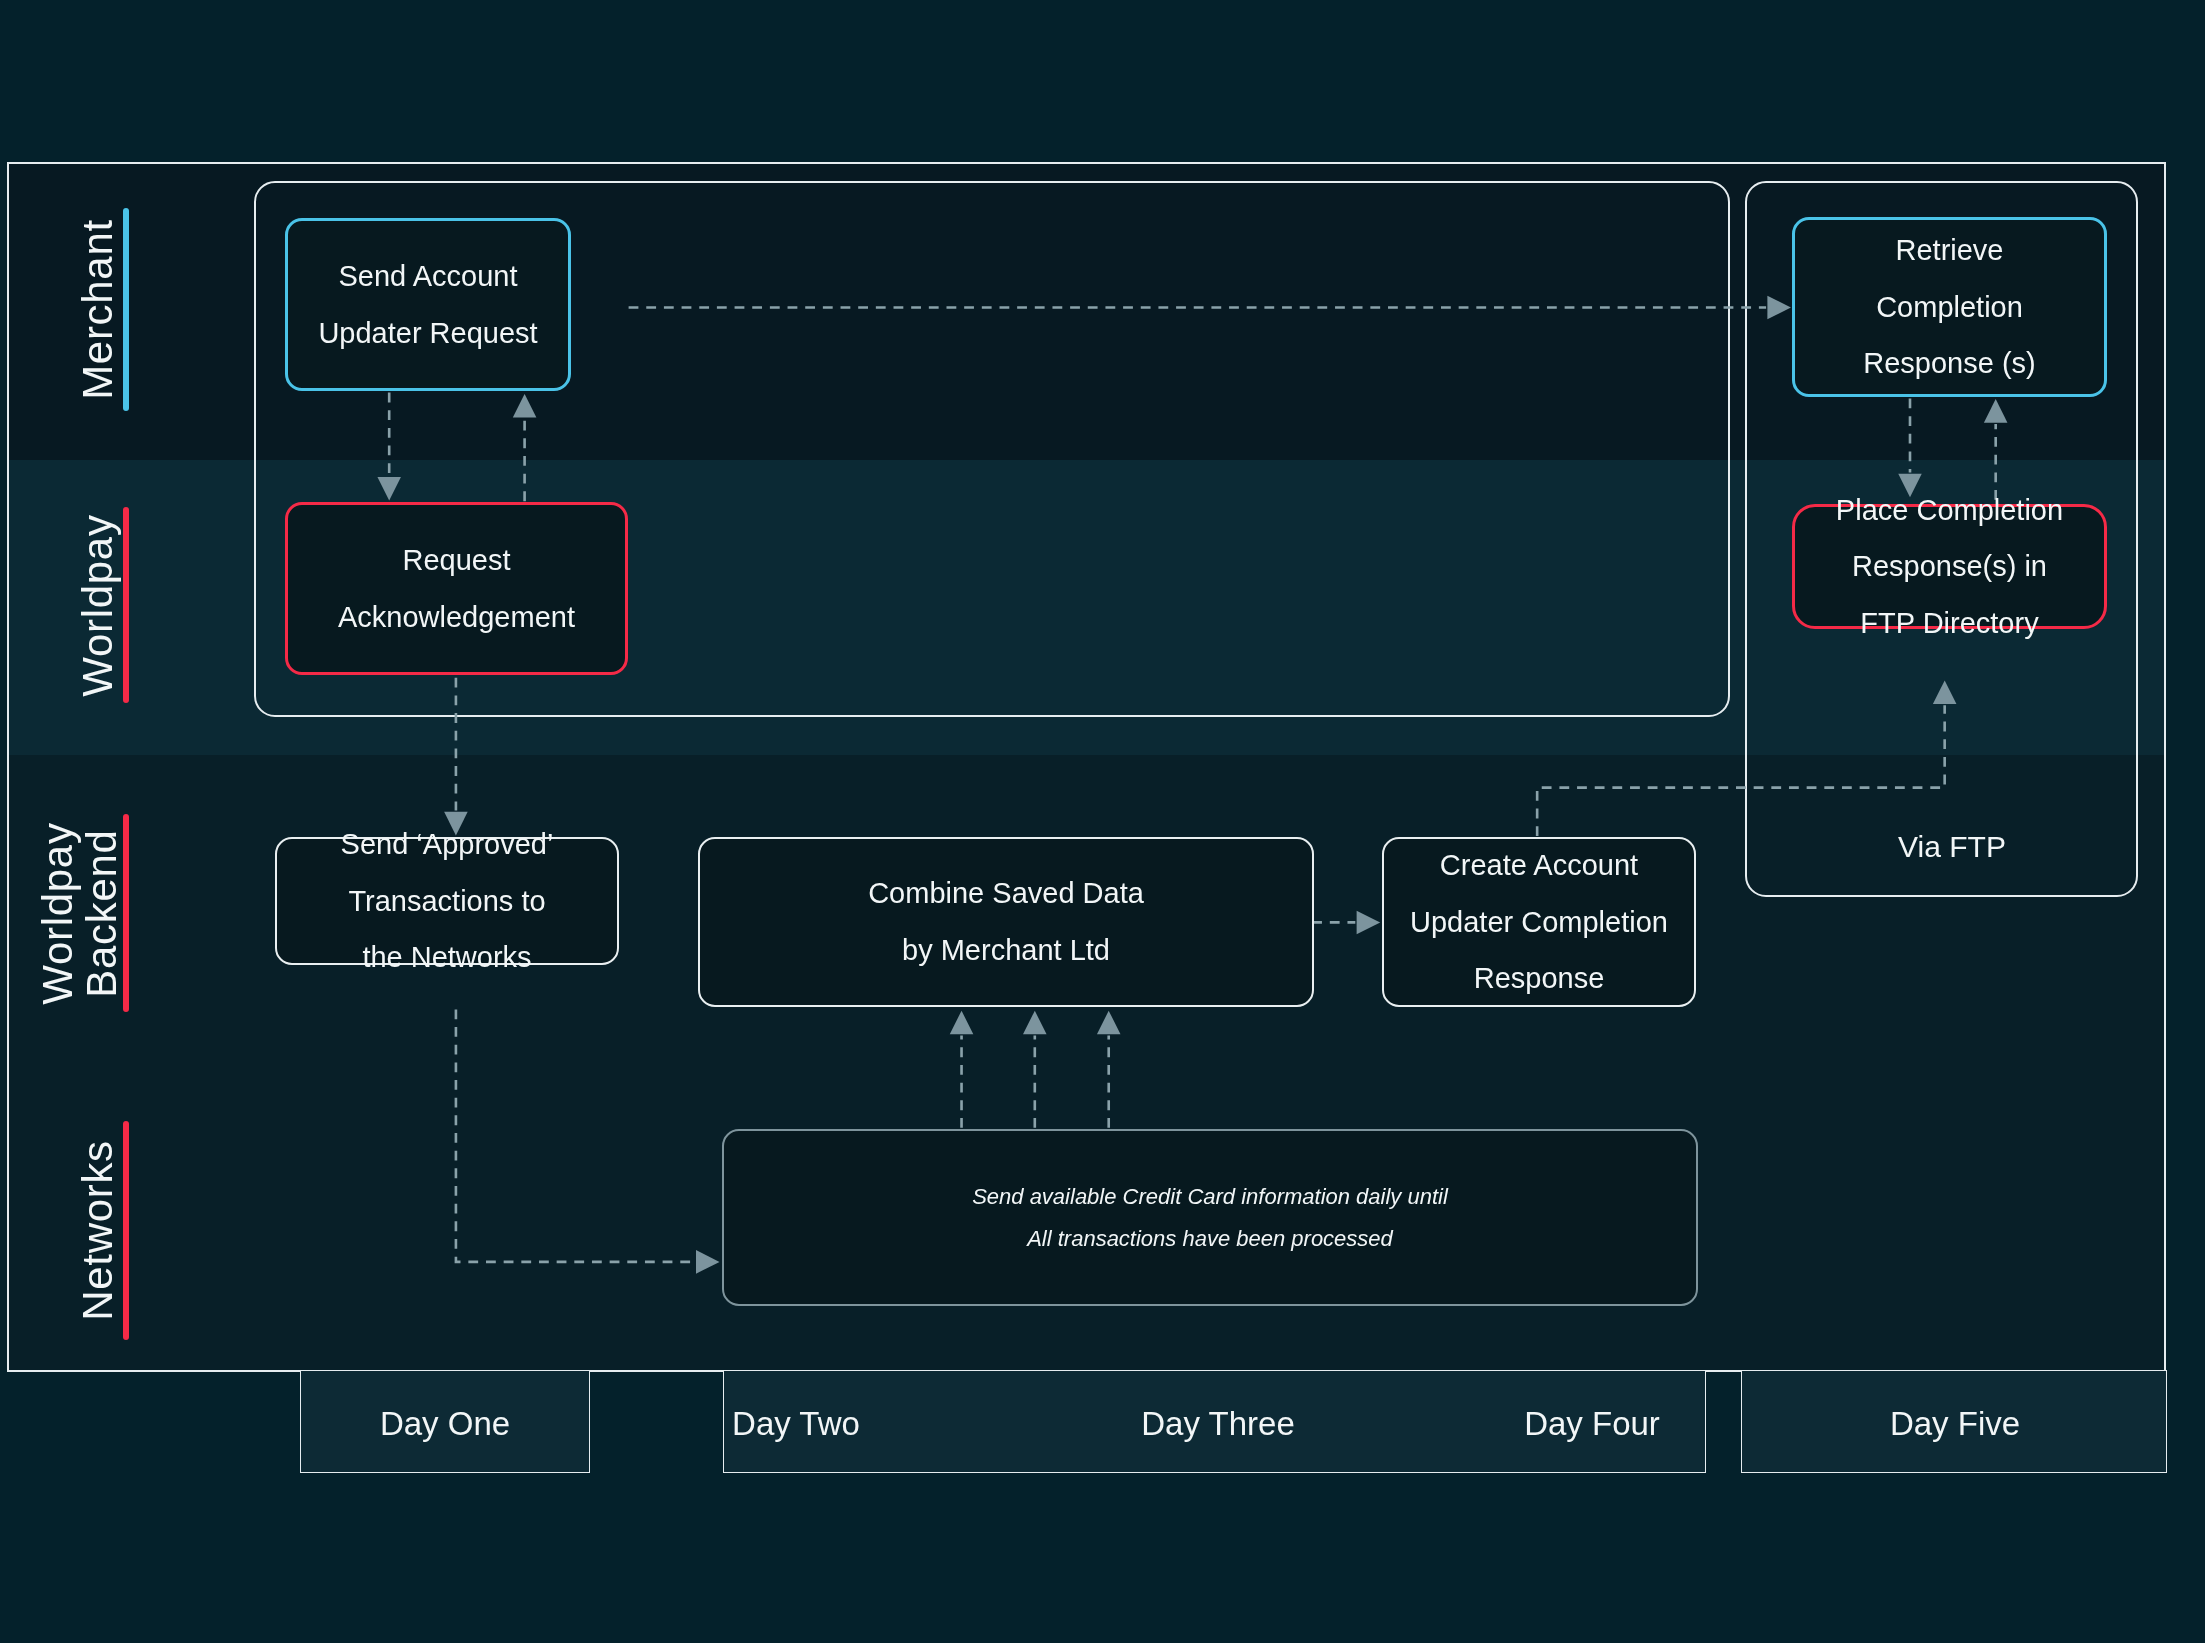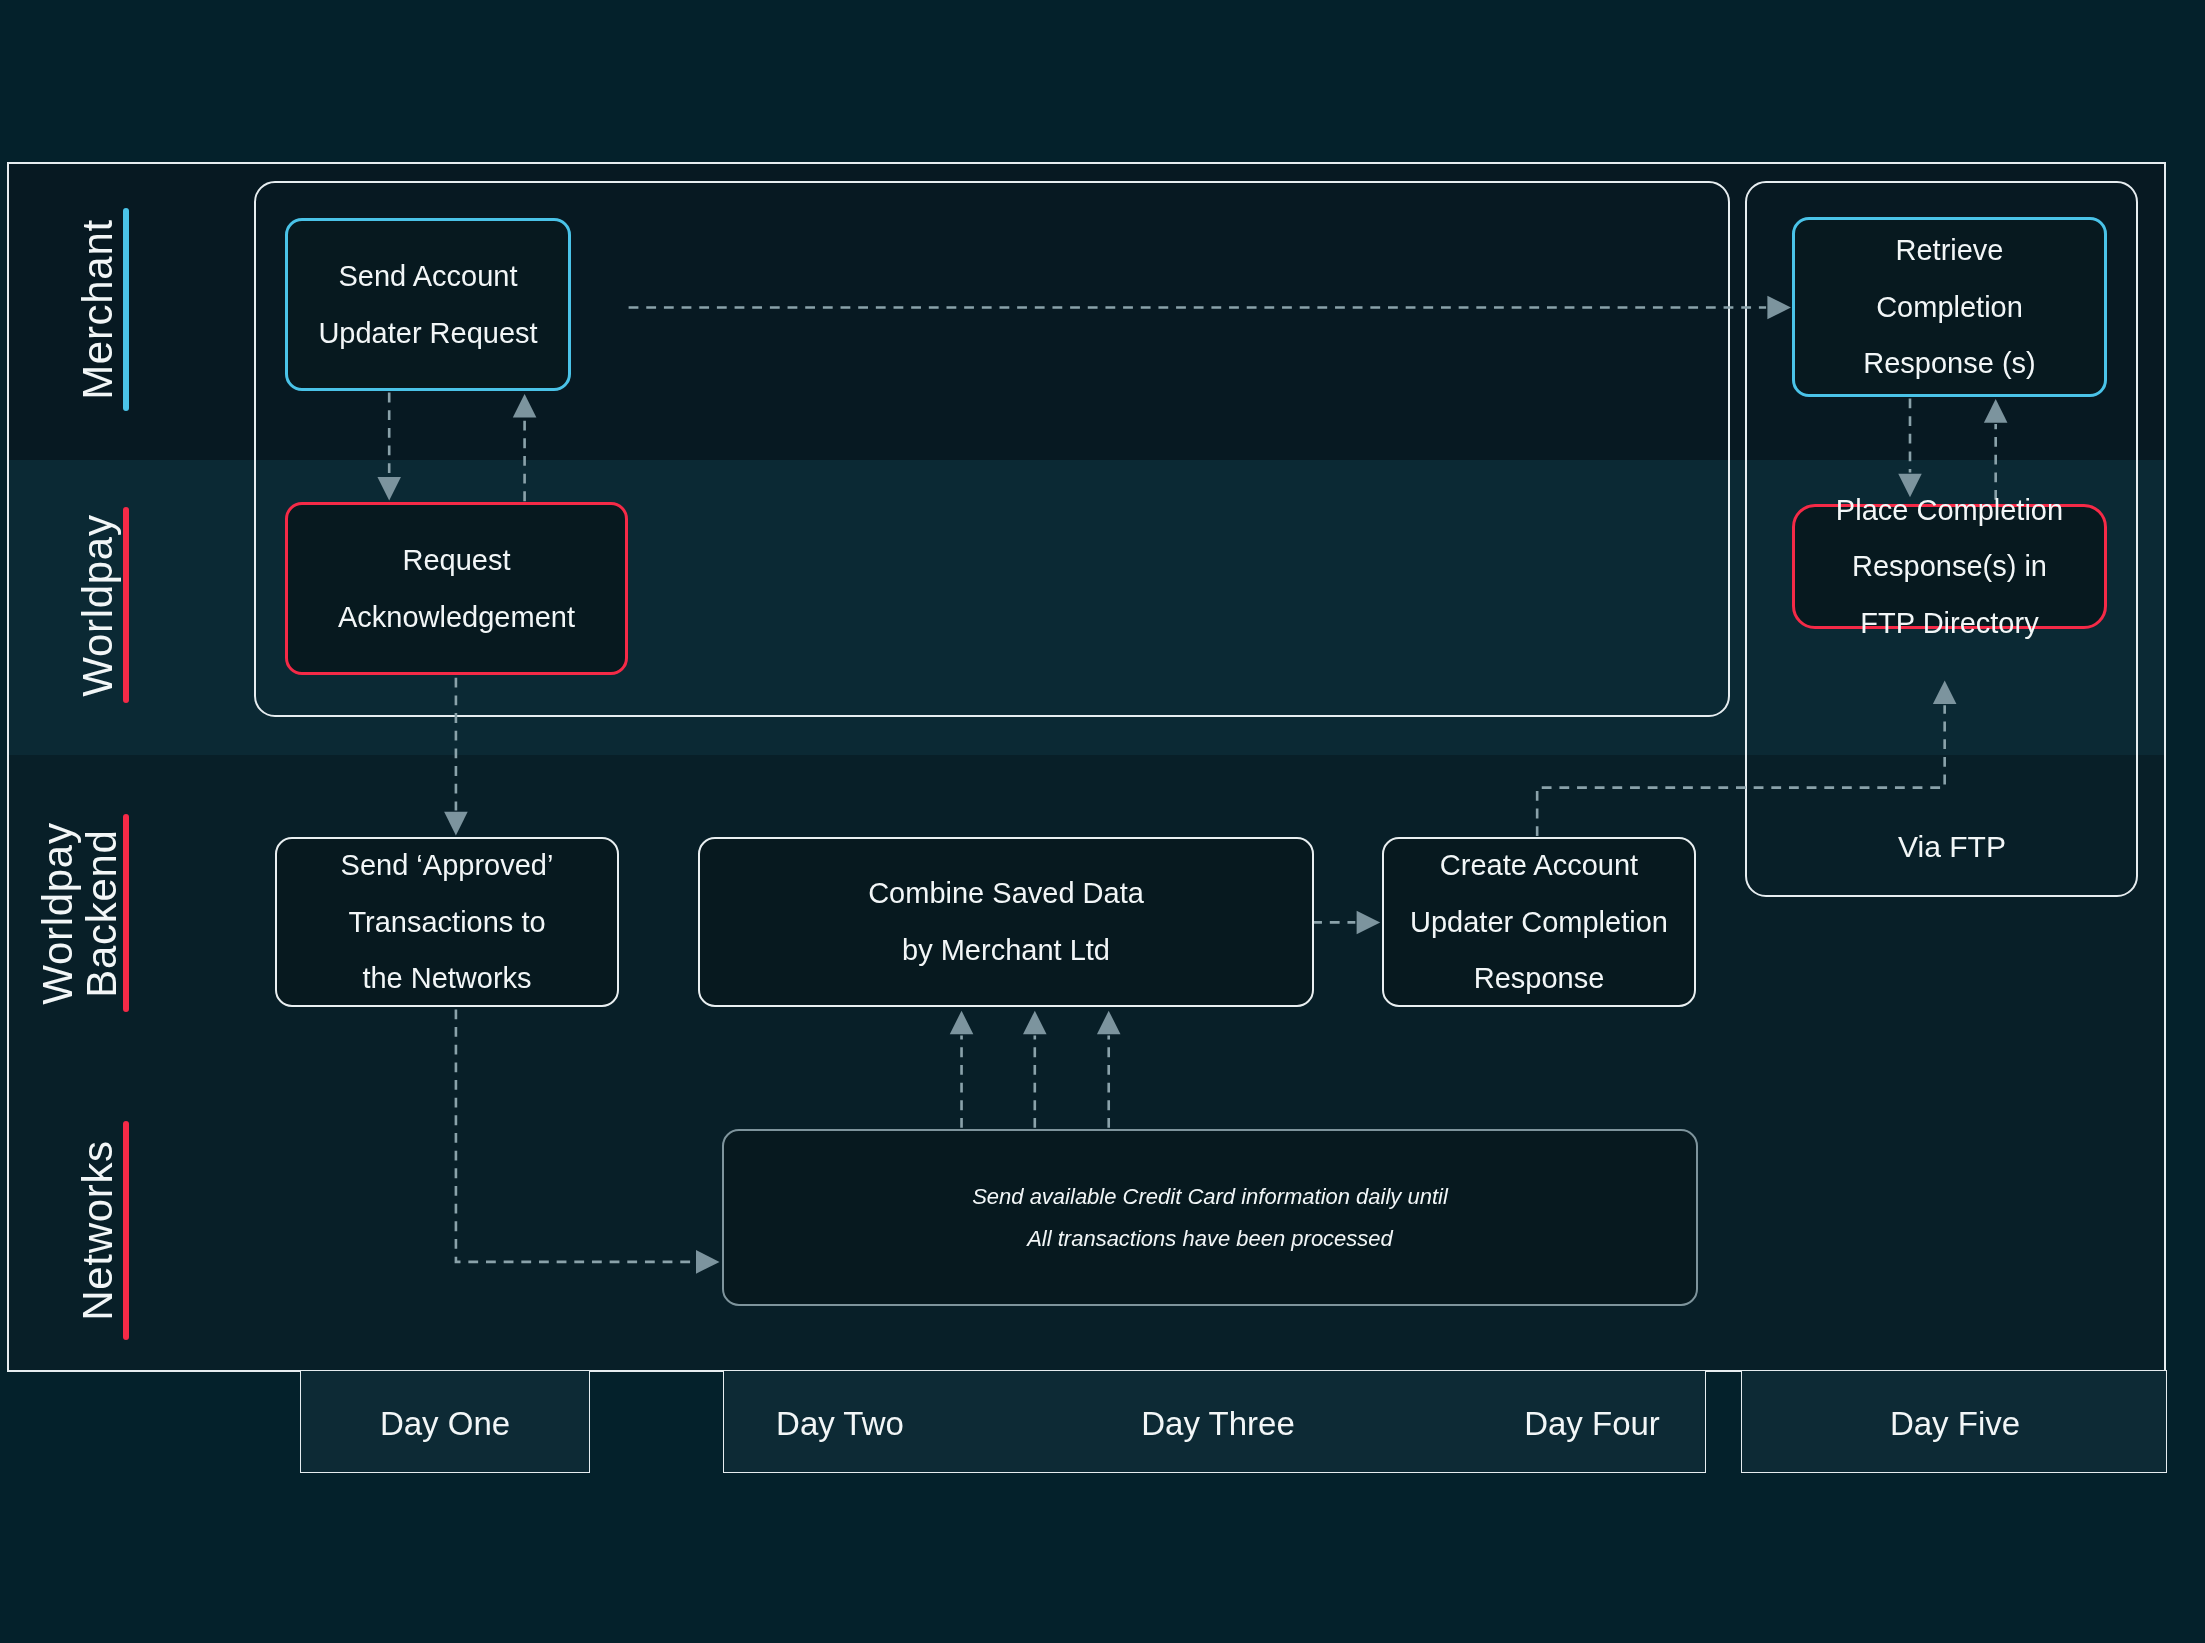--- a/index.html
+++ b/index.html
@@ -119,40 +119,40 @@
 Acknowledgement</div>
 
   <div class="node" style="left: 1792px; top: 217px; width: 315px; height: 180px; border-color: rgb(74, 195, 232);">Retrieve
 Completion
 Response (s)</div>
 
   <div class="node" style="left: 1792px; top: 504px; width: 315px; height: 125px; border-color: rgb(245, 42, 71); border-radius: 23px;">Place Completion
 Response(s) in
 FTP Directory</div>
 
-  <div class="node thin" style="left: 275px; top: 837px; width: 344px; height: 170px; border-color: rgb(233, 239, 241);">Send ‘Approved’
+  <div class="node thin" style="left: 275px; top: 837px; width: 344px; height: 128px; border-color: rgb(233, 239, 241);">Send ‘Approved’
 Transactions to
 the Networks</div>
 
   <div class="node thin" style="left: 678px; top: 837px; width: 616px; height: 170px; border-color: rgb(233, 239, 241); margin-left: 20px;">Combine Saved Data
 by Merchant Ltd</div>
 
   <div class="node thin" style="left: 1382px; top: 837px; width: 314px; height: 170px; border-color: rgb(233, 239, 241);">Create Account
 Updater Completion
 Response</div>
 
   <div class="node thin" style="left: 722px; top: 1129px; width: 976px; height: 177px; font-size: 22px; line-height: 1.9; border-color: rgb(126, 148, 156); font-style: italic;">Send available Credit Card information daily until
 All transactions have been processed</div>
 
   <div class="via-ftp">Via FTP</div>
 
   <div class="day-box" style="left: 300px; width: 290px; background-color: rgb(13, 42, 53);"></div>
   <div class="day-box" style="left: 723px; width: 983px; background-color: rgb(13, 42, 53);"></div>
   <div class="day-box" style="left: 1741px; width: 426px; background-color: rgb(13, 42, 53);"></div>
 
   <div class="day-label" style="left:445px;">Day One</div>
-  <div class="day-label" style="left:840px;">Day Two</div>
+  <div class="day-label" style="left:796px;">Day Two</div>
   <div class="day-label" style="left:1218px;">Day Three</div>
   <div class="day-label" style="left:1592px;">Day Four</div>
   <div class="day-label" style="left:1955px;">Day Five</div>
 
 </div>
 
 
 </body></html>

